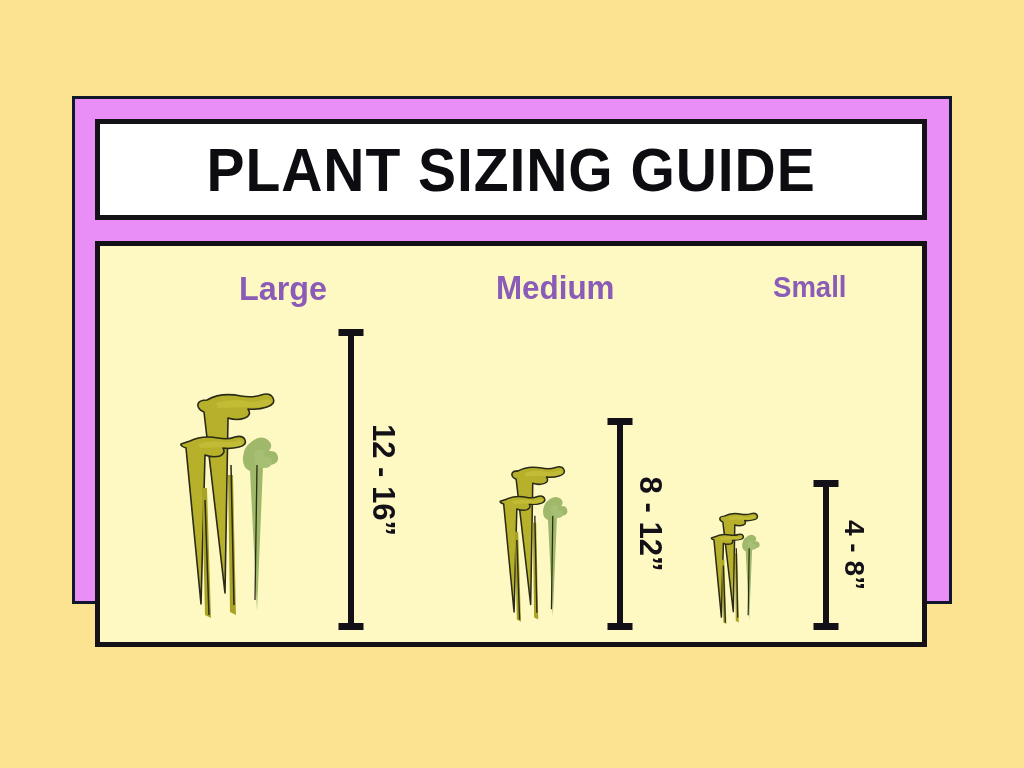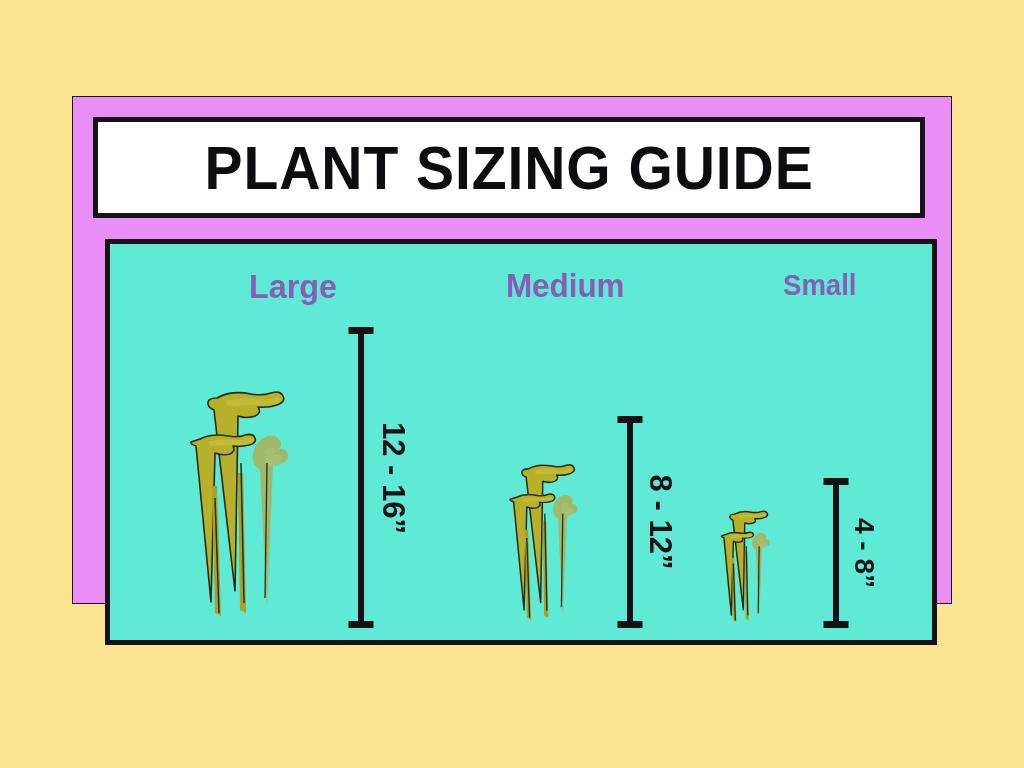--- a/index.html
+++ b/index.html
@@ -6,38 +6,38 @@
   body{
     width:1024px;height:768px;overflow:hidden;
     background:#fbe392;
     font-family:"Liberation Sans", sans-serif;
   }
   .poster{position:relative;width:1024px;height:768px;}
 
   
   .frame{
     position:absolute;left:72px;top:96px;width:880px;height:508px;
-    background:#e98ef7;border:1px solid #0f172a;box-sizing:border-box;
+    background:#e98ef7;border:3px solid #0f172a;box-sizing:border-box;
   }
   
   .title-box{
     position:absolute;left:20px;top:20px;width:832px;height:101px;
     background:#ffffff;border:5px solid #141217;box-sizing:border-box;
     display:flex;align-items:center;justify-content:center;
   }
   .title-text{
     font-family:"Liberation Sans Narrow","Liberation Sans",sans-serif;
     font-weight:bold;font-size:62px;line-height:62px;color:#0d0c10;
     letter-spacing:1px;transform:scaleX(.92);transform-origin:center;
     white-space:nowrap;
   }
   
   .panel{
-    position:absolute;left:32px;top:142px;width:832px;height:406px;
-    background:#5eead4;border:5px solid #141217;box-sizing:border-box;
+    position:absolute;left:20px;top:142px;width:832px;height:406px;
+    background:#fef9c3;border:5px solid #141217;box-sizing:border-box;
     overflow:hidden;
   }
 
   
   .col-head{
     position:absolute;color:#8a5cb8;font-weight:bold;
     font-family:"Liberation Sans Narrow","Liberation Sans",sans-serif;
     white-space:nowrap;transform:scaleX(.95);transform-origin:left center;
   }
   .ch-large  {left:139px;top:23px;font-size:34px;}

